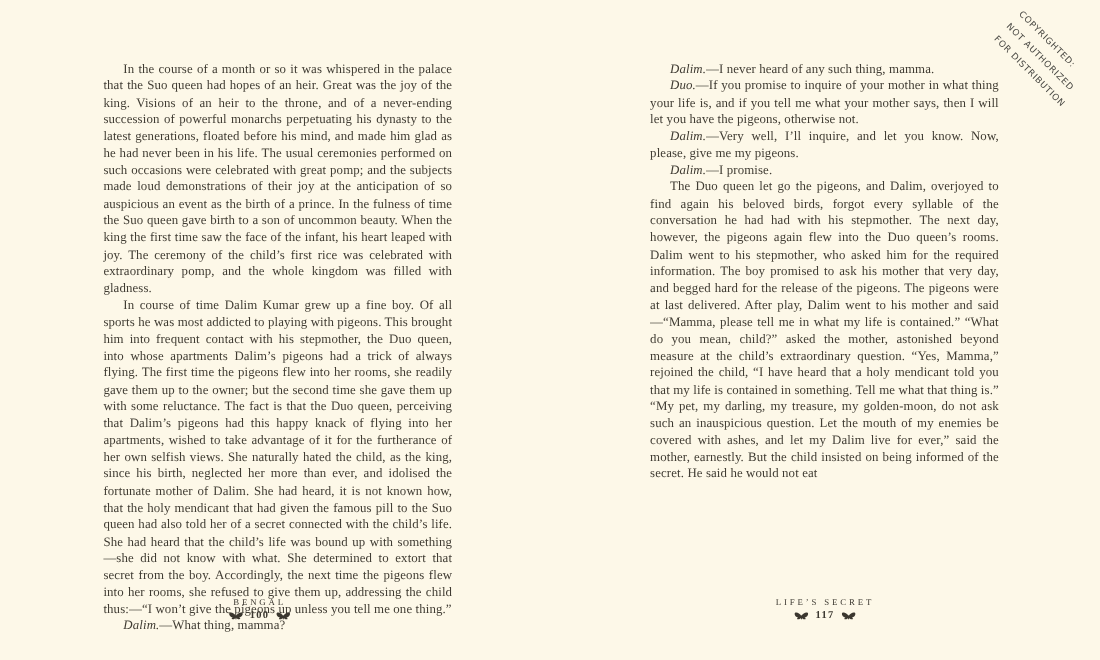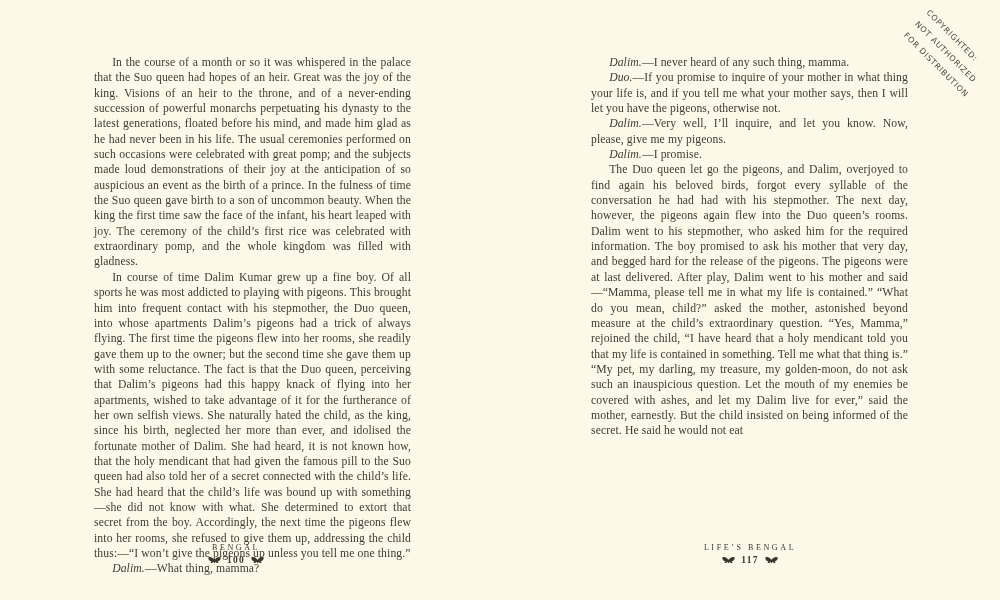--- a/index.html
+++ b/index.html
@@ -103,21 +103,21 @@
     <span class="ornament mirrored">
       <svg viewBox="0 0 22 12" width="13" height="8" aria-hidden="true">
         <path d="M11,6 C8.5,1.5 3,-0.5 1,1.5 C-0.5,3.5 2,7.5 6,8.7 C3.5,9.5 4,11 6.2,11 C8.2,11 10,9.4 11,8.2 C12,9.4 13.8,11 15.8,11 C18,11 18.5,9.5 16,8.7 C20,7.5 22.5,3.5 21,1.5 C19,-0.5 13.5,1.5 11,6 Z" fill="#3B372F"></path>
         <ellipse cx="11" cy="8.2" rx="1.1" ry="3.2" fill="#3B372F"></ellipse>
       </svg>
     </span>
   </div>
 </div>
 
 <div class="page-footer right">
-  <div class="running-head">LIFE’S BENGAL</div>
+  <div class="running-head">LIFE’S SECRET</div>
   <div class="folio-row">
     <span class="ornament">
       <svg viewBox="0 0 22 12" width="13" height="8" aria-hidden="true">
         <path d="M11,6 C8.5,1.5 3,-0.5 1,1.5 C-0.5,3.5 2,7.5 6,8.7 C3.5,9.5 4,11 6.2,11 C8.2,11 10,9.4 11,8.2 C12,9.4 13.8,11 15.8,11 C18,11 18.5,9.5 16,8.7 C20,7.5 22.5,3.5 21,1.5 C19,-0.5 13.5,1.5 11,6 Z" fill="#3B372F"></path>
         <ellipse cx="11" cy="8.2" rx="1.1" ry="3.2" fill="#3B372F"></ellipse>
       </svg>
     </span>
     <span class="folio-number">117</span>
     <span class="ornament mirrored">
       <svg viewBox="0 0 22 12" width="13" height="8" aria-hidden="true">

